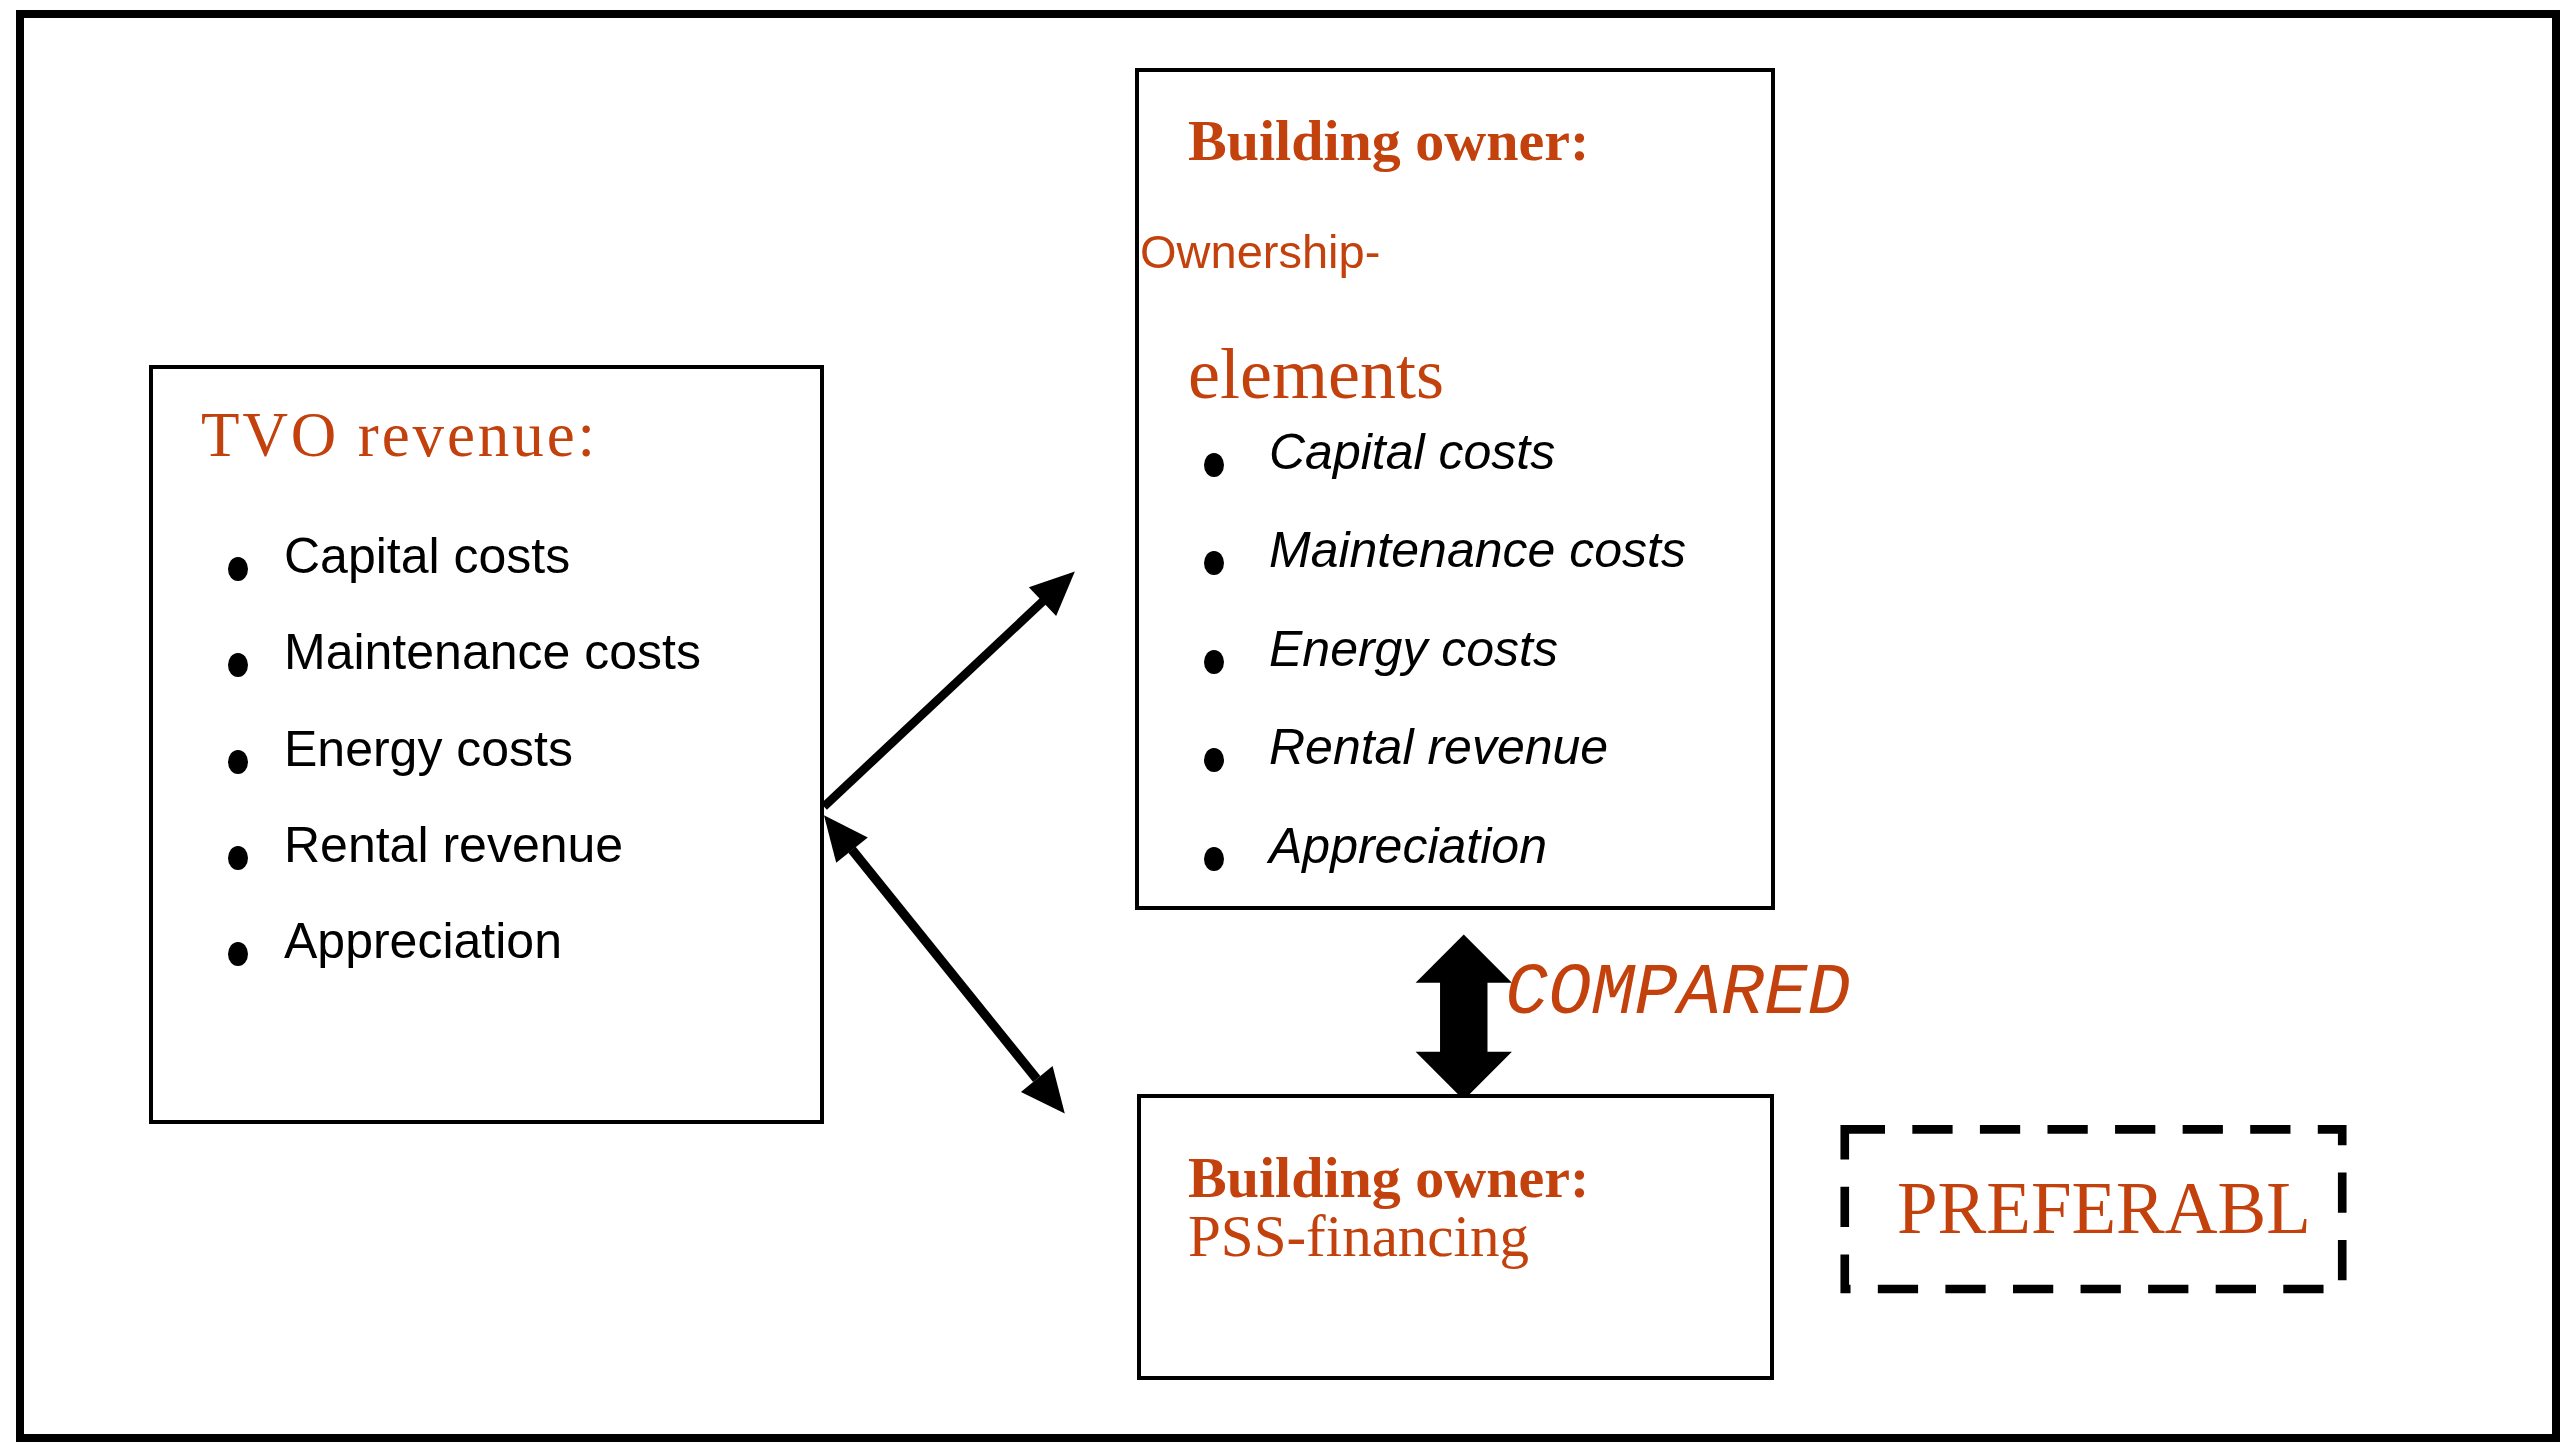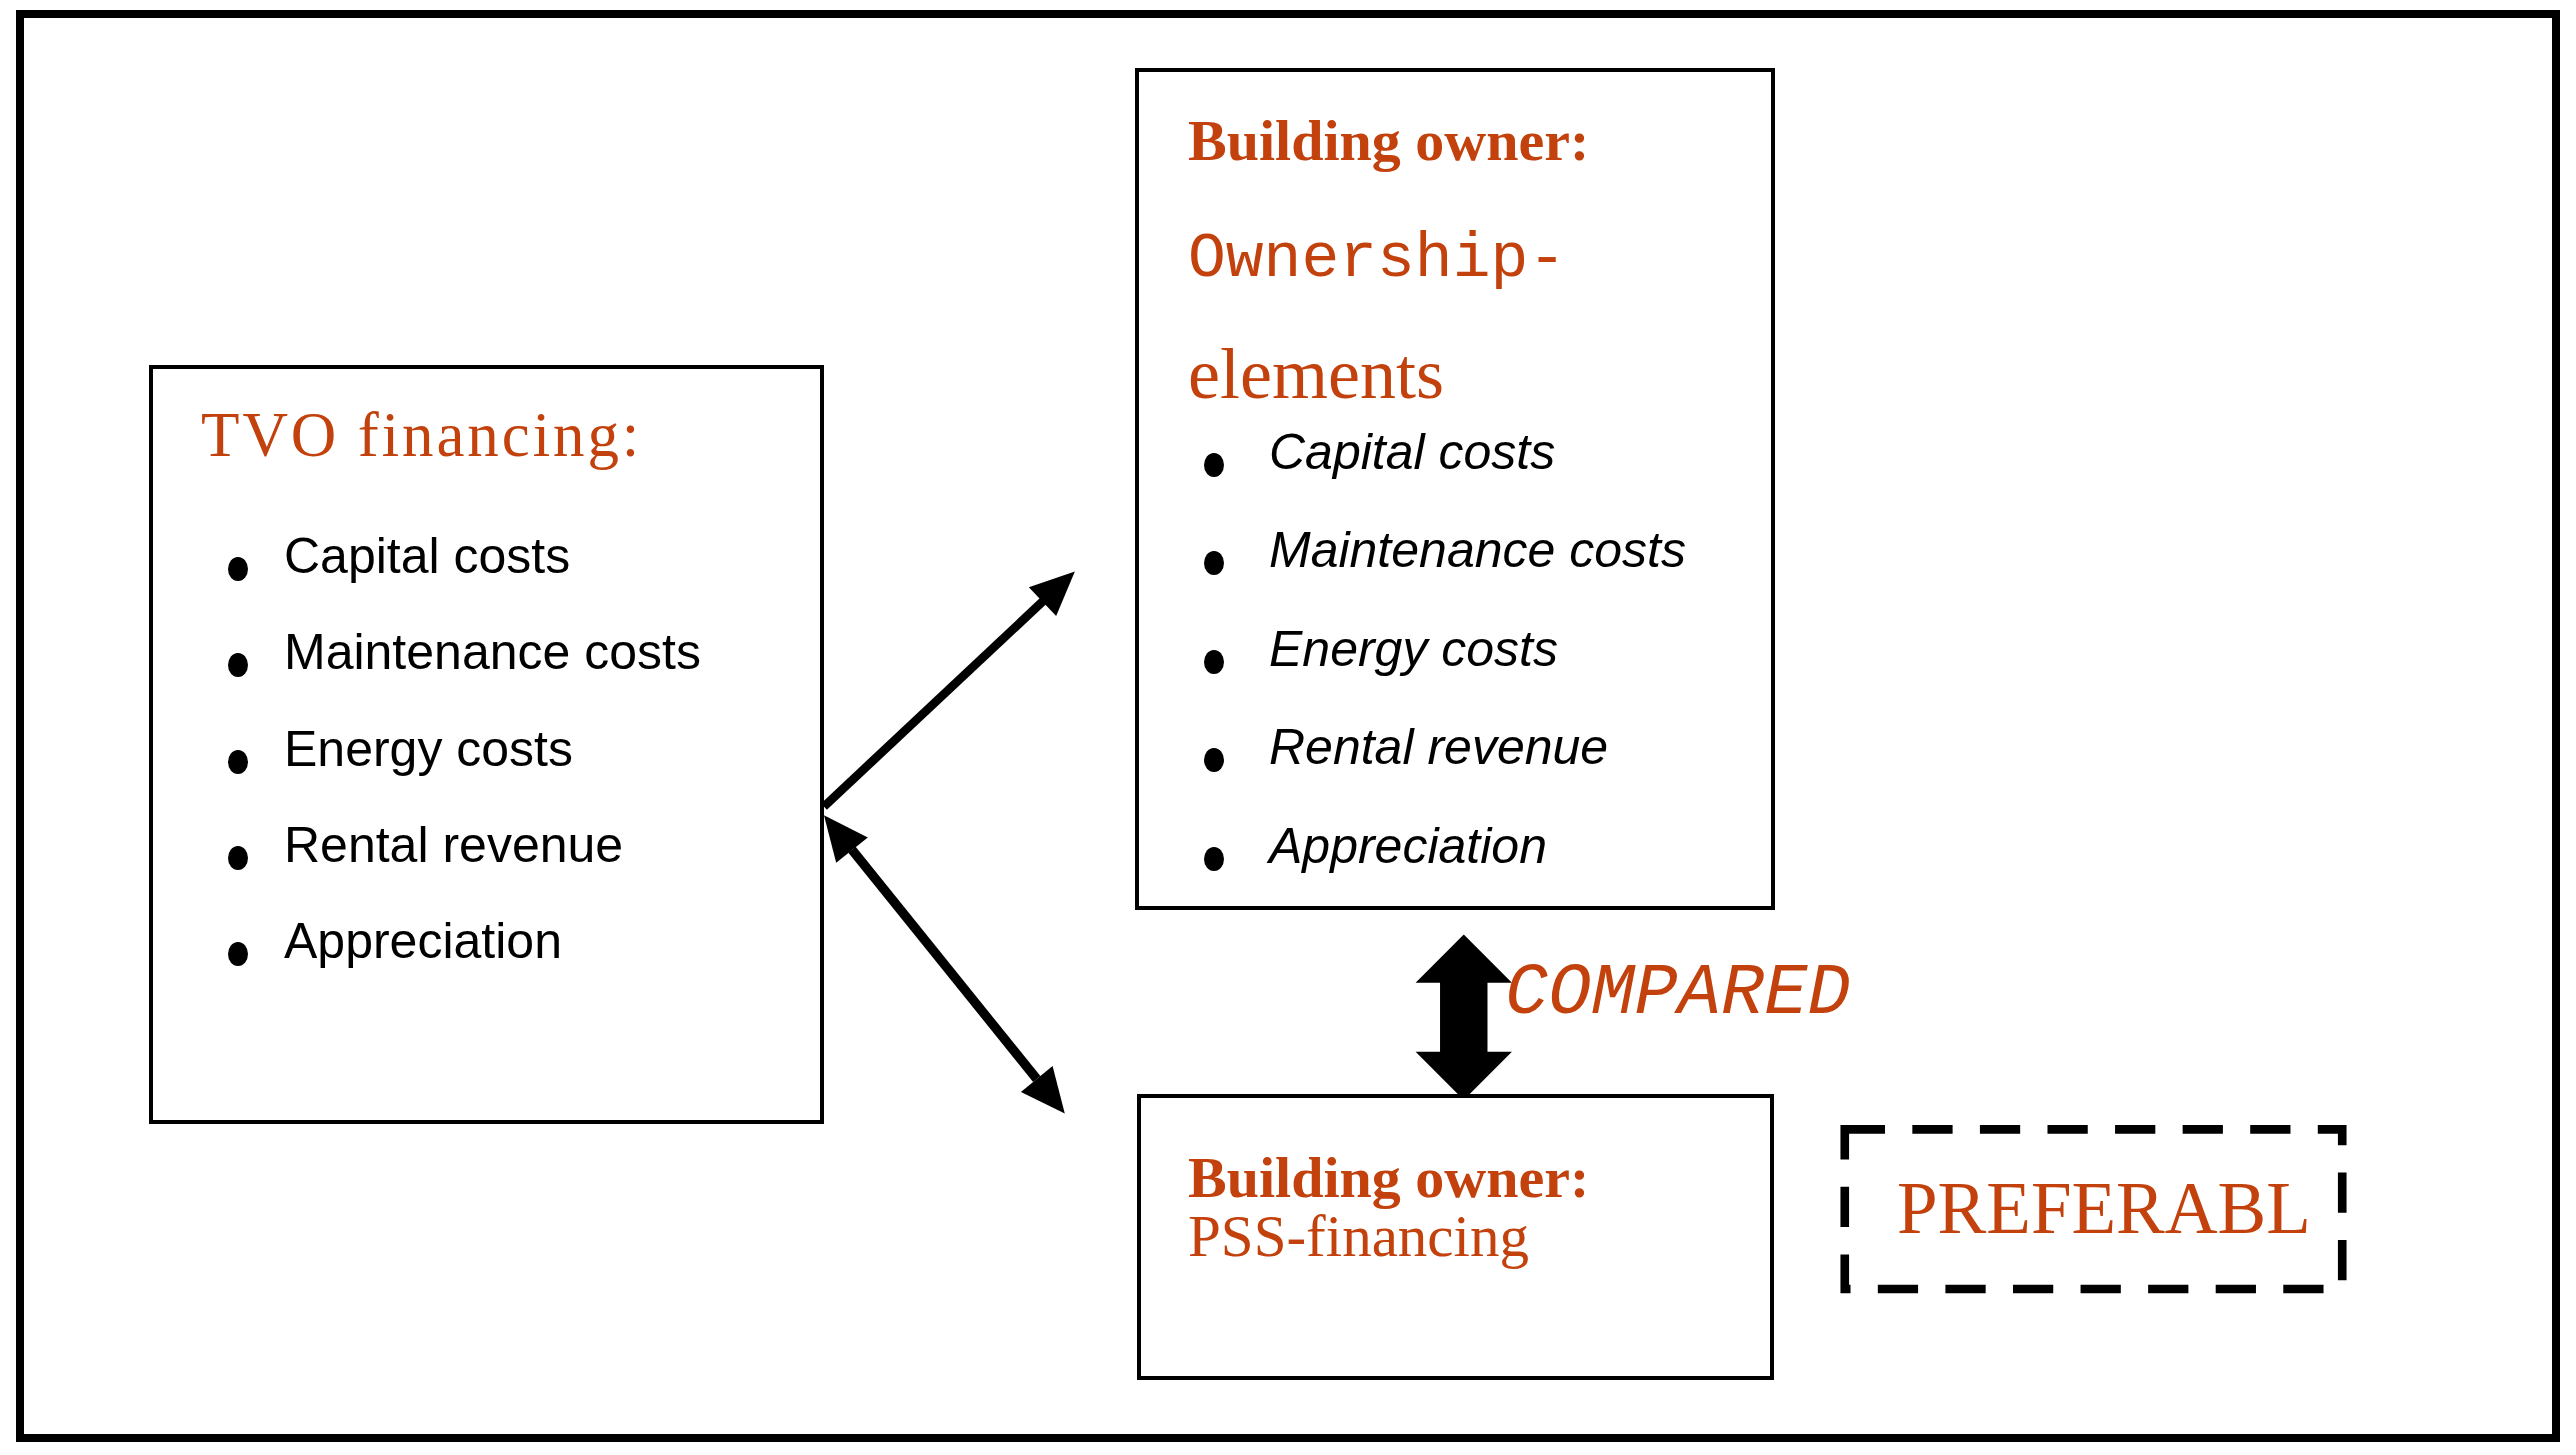--- a/index.html
+++ b/index.html
@@ -31,21 +31,21 @@
   .pref-box{ left:1845px; top:1129px; width:498px; height:160px; }
 
   .txt{
     position:absolute;
     line-height:1;
     white-space:nowrap;
     color:#c2410c;
   }
   .tvo-title{ left:201px; top:404px; font-size:63px; letter-spacing:2.9px; font-family:"Liberation Serif", serif; }
   .own-title{ left:1188px; top:112px; font-size:58px; font-weight:bold; font-family:"Liberation Serif", serif; }
-  .own-sub1{ left:1188px; top:228px; font-size:63px; font-family:Liberation Mono, monospace; }
+  .own-sub1{ left:1140px; top:228px; font-size:47px; font-family:Liberation Sans, sans-serif; }
   .own-sub2{ left:1188px; top:338px; font-size:72px; font-family:"Liberation Serif", serif; }
   .pss-title{ left:1188px; top:1149px; font-size:58px; font-weight:bold; font-family:"Liberation Serif", serif; }
   .pss-sub{ left:1188px; top:1207px; font-size:59px; font-family:"Liberation Serif", serif; }
   .compared{ left:1505px; top:958px; font-size:72px; font-style:italic; font-family:Liberation Mono, monospace; }
   .preferable{ left:1897px; top:1172px; font-size:73px; font-family:"Liberation Serif", serif; }
 
   .row{
     position:absolute;
     height:72px;
     display:flex;
@@ -95,21 +95,21 @@
       <polygon points="1146,1134 1163,1200 1207,1165" fill="#000000"></polygon>
       <polygon points="1481,1549 1420,1519 1464,1483" fill="#000000"></polygon>
     </g>
 
     <polygon points="2036,1300 2103,1367 2069,1367 2069,1463 2103,1463 2036,1530 1969,1463 2003,1463 2003,1367 1969,1367" fill="#000000"></polygon>
 
     <rect x="2566" y="1571" width="692" height="222" fill="none" stroke="#000000" stroke-width="12" stroke-dasharray="56 38"></rect>
   </svg>
 
   <div class="box tvo-box"></div>
-  <div class="txt tvo-title">TVO financing:</div>
+  <div class="txt tvo-title">TVO revenue:</div>
   <div class="row tvo-row" style="top:509px;">
     <span class="dot"></span>
     <span class="label">Capital costs</span>
   </div>
   <div class="row tvo-row" style="top:605px;">
     <span class="dot"></span>
     <span class="label">Maintenance costs</span>
   </div>
   <div class="row tvo-row" style="top:702px;">
     <span class="dot"></span>

